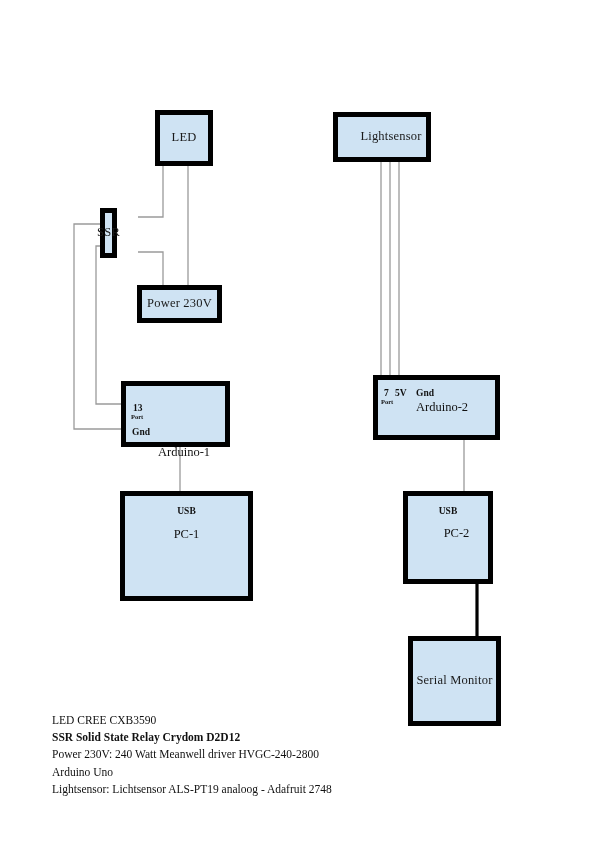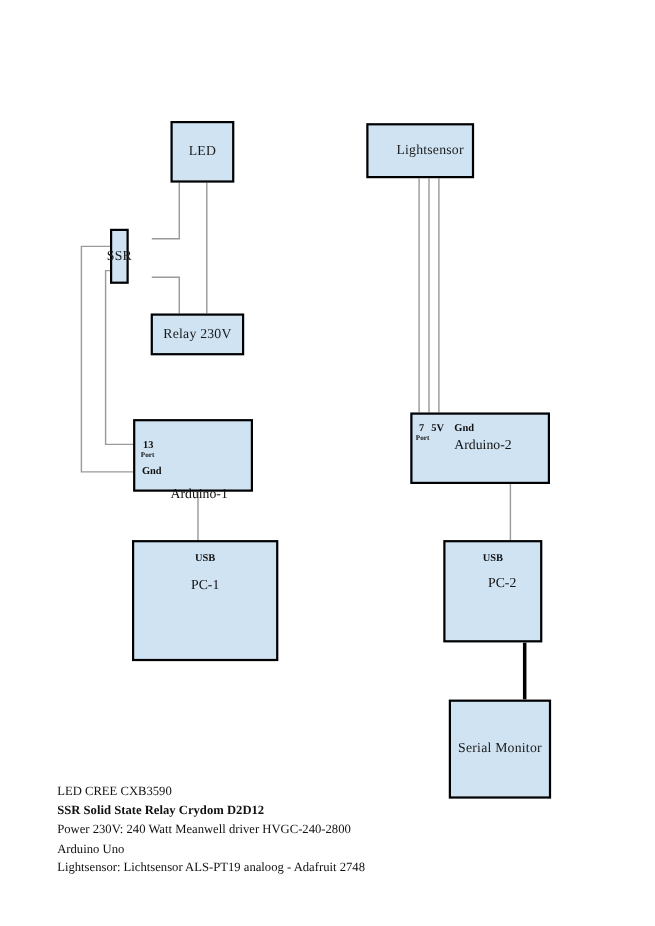--- a/index.html
+++ b/index.html
@@ -17,21 +17,21 @@
   #diagram-canvas {
     position: absolute;
     inset: 0;
     width: 595px;
     height: 842px;
   }
   .node {
     position: absolute;
     box-sizing: border-box;
     background: #cfe3f3;
-    border: 2px solid #000000;
+    border: 5px solid #000000;
     display: flex;
     align-items: center;
     justify-content: center;
     color: #1a1a1a;
   }
   .node-label {
     font-family: "Liberation Serif", "DejaVu Serif", serif;
     font-size: 12.5px;
     line-height: 1.1;
     text-align: center;
@@ -131,21 +131,21 @@
 
 <div class="node" id="node-led">
   <span class="node-label">LED</span>
 </div>
 
 <div class="node" id="node-ssr">
   <span class="node-label">SSR</span>
 </div>
 
 <div class="node" id="node-power">
-  <span class="node-label">Relay 230V</span>
+  <span class="node-label">Power 230V</span>
 </div>
 
 <div class="node free" id="node-arduino1">
   <span class="pin-label" style="left:7px; top:17px;">13</span>
   <span class="pin-sub" style="left:5px; top:27px;">Port</span>
   <span class="pin-label" style="left:6px; top:41px;">Gnd</span>
   <span class="node-name-inner" style="left:32px; top:15px;margin-top:44px;">Arduino-1</span>
 </div>
 
 <div class="node free" id="node-pc1">

